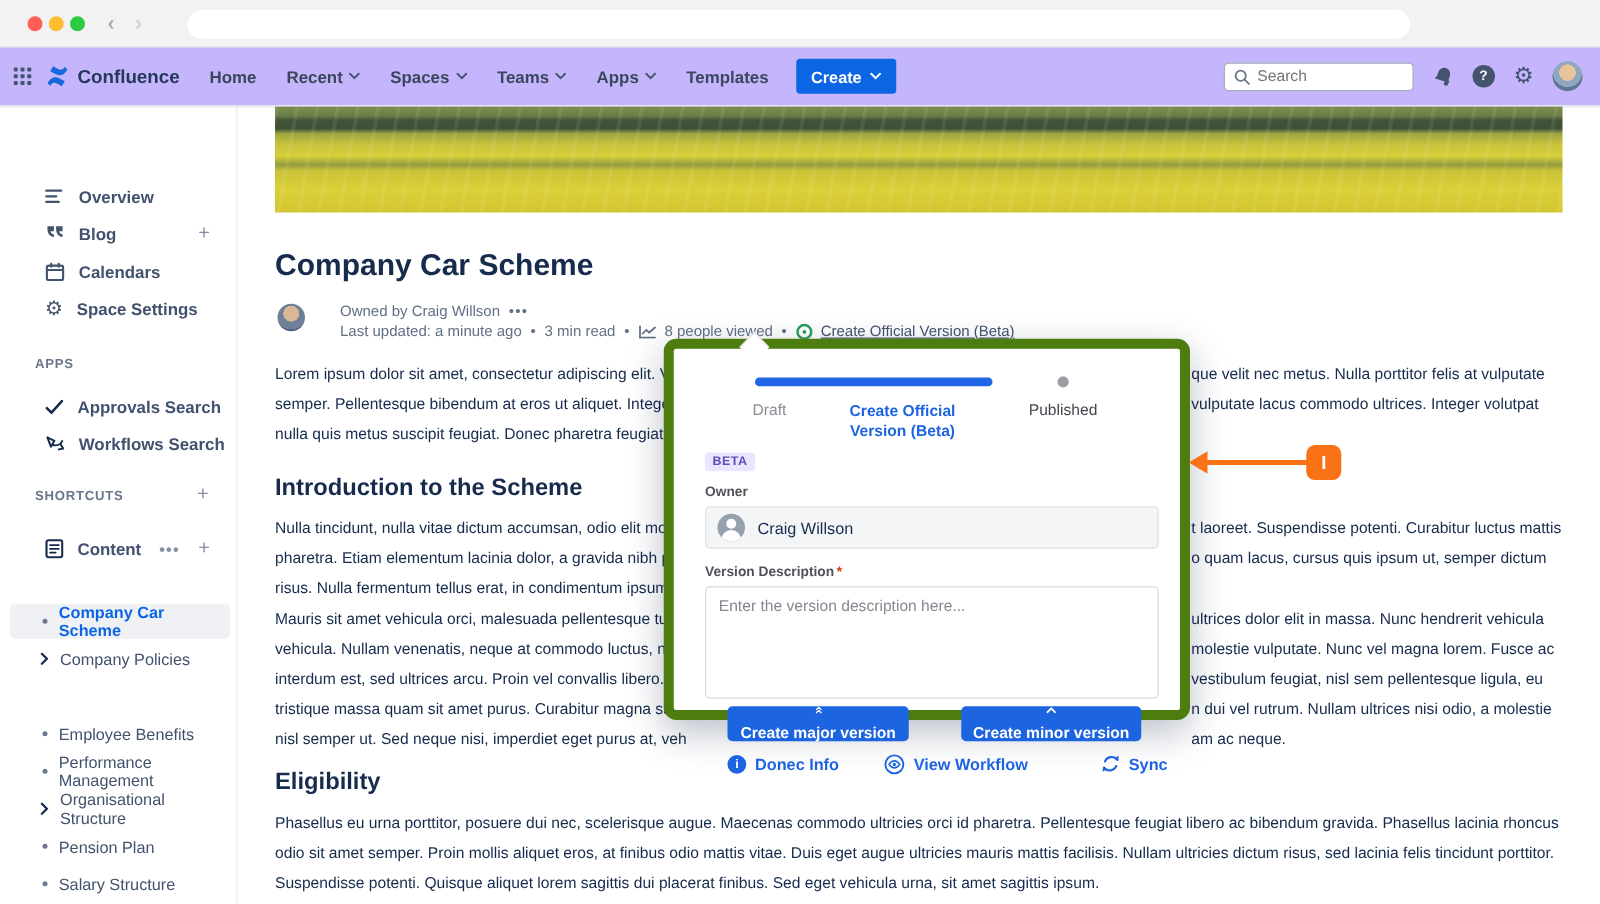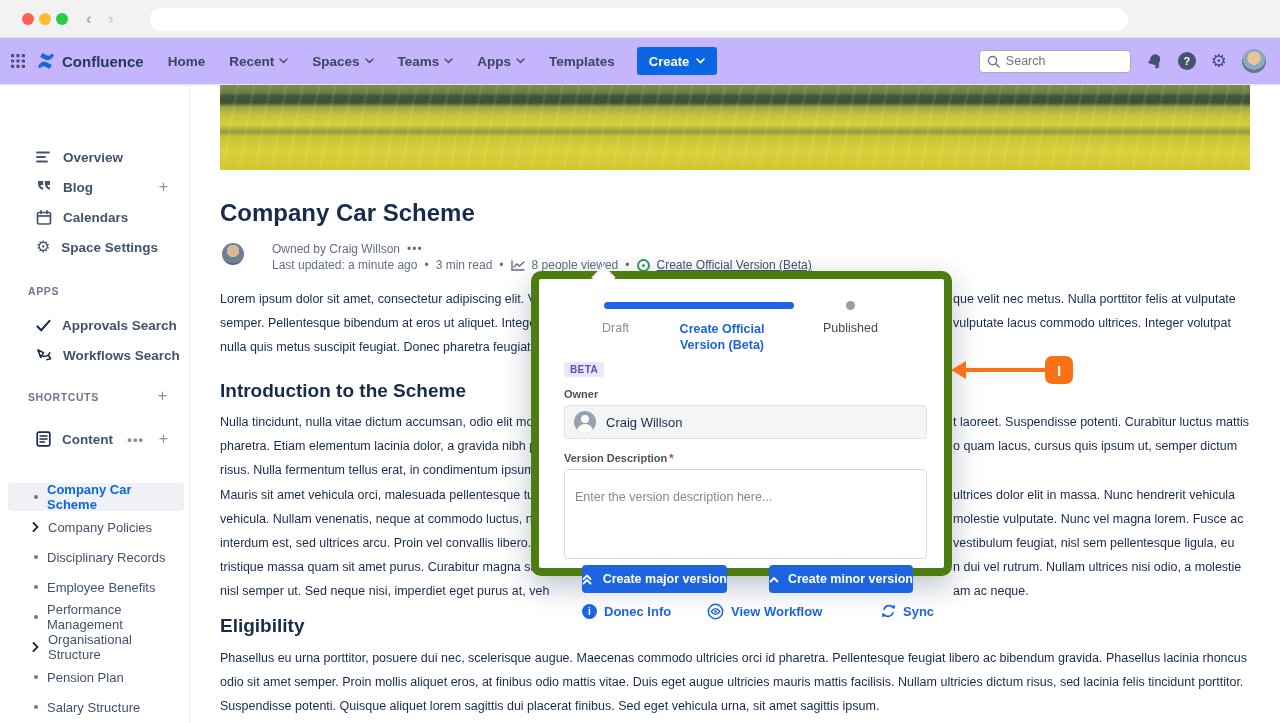--- a/index.html
+++ b/index.html
@@ -103,26 +103,26 @@
   .owner-field { position:absolute; left:25px; top:126px; width:363px; height:34px; background:#F4F5F7;
                  border:1px solid #E0E2E6; border-radius:4px; display:flex; align-items:center;
                  padding-left:9px; gap:10px; }
   .person-ico { width:22px; height:22px; border-radius:50%; background:#97A0AF; position:relative; overflow:hidden; }
   .person-ico::before { content:""; position:absolute; left:7px; top:4px; width:8px; height:8px;
                         border-radius:50%; background:#fff; }
   .person-ico::after { content:""; position:absolute; left:3px; top:13px; width:16px; height:10px;
                        border-radius:8px 8px 0 0; background:#fff; }
   .owner-name { font-size:13px; color:#172B4D; }
   .vd-textarea { position:absolute; left:25px; top:190px; width:363px; height:90px; border:1px solid #D5D9DF;
-                 border-radius:4px; padding:20px 10px; font-size:12.5px; font-family:inherit; color:#8b5cf6;
+                 border-radius:4px; padding:8px 10px; font-size:12.5px; font-family:inherit; color:#8b5cf6;
                  resize:none; background:#fff; }
   .vd-textarea::placeholder { color:#848890; }
   .m-btn { position:absolute; top:286px; height:28px; background:#1D64E0; border:none; border-radius:4px;
            color:#fff; font-size:12.5px; font-weight:bold; font-family:inherit;
-           display:flex; align-items:center; justify-content:space-between; gap:8px; cursor:pointer; }
+           display:flex; align-items:center; justify-content:flex-end; gap:8px; cursor:pointer;flex-direction:column; }
   .btn-major { left:43px; width:145px; }
   .btn-minor { left:230px; width:144px; }
   .m-link { position:absolute; top:322px; height:20px; display:flex; align-items:center; gap:7px;
             color:#1D64E0; font-size:13px; font-weight:bold; cursor:pointer; }
   .info-ico { width:15px; height:15px; border-radius:50%; background:#1D64E0; color:#fff; font-size:10px;
               font-weight:bold; display:flex; align-items:center; justify-content:center; }
 
   
   .ann { position:absolute; z-index:45; }
   .ann-line { left:965px; top:368px; width:86px; height:4px; background:#F97316; }
@@ -297,24 +297,20 @@
 
   <div class="tree-row selected" style="top:398px">
     <span class="bullet"></span>
       <span>Company Car Scheme</span>
     </div>
   <div class="tree-row" style="top:428px">
     <svg width="7" height="10" viewBox="0 0 7 10" style="flex:none;margin-left:-2px">
         <path d="M1.5 1l4 4-4 4" fill="none" stroke="#172B4D" stroke-width="1.8" stroke-linecap="round"></path>
       </svg>
     <span>Company Policies</span>
-    </div>
-  <div class="tree-row" style="top:458px">
-    <span class="bullet"></span>
-      <span>Disciplinary Records</span>
     </div>
   <div class="tree-row" style="top:488px">
     <span class="bullet"></span>
       <span>Employee Benefits</span>
     </div>
   <div class="tree-row" style="top:518px">
     <span class="bullet"></span>
       <span>Performance Management</span>
     </div>
   <div class="tree-row" style="top:548px">

